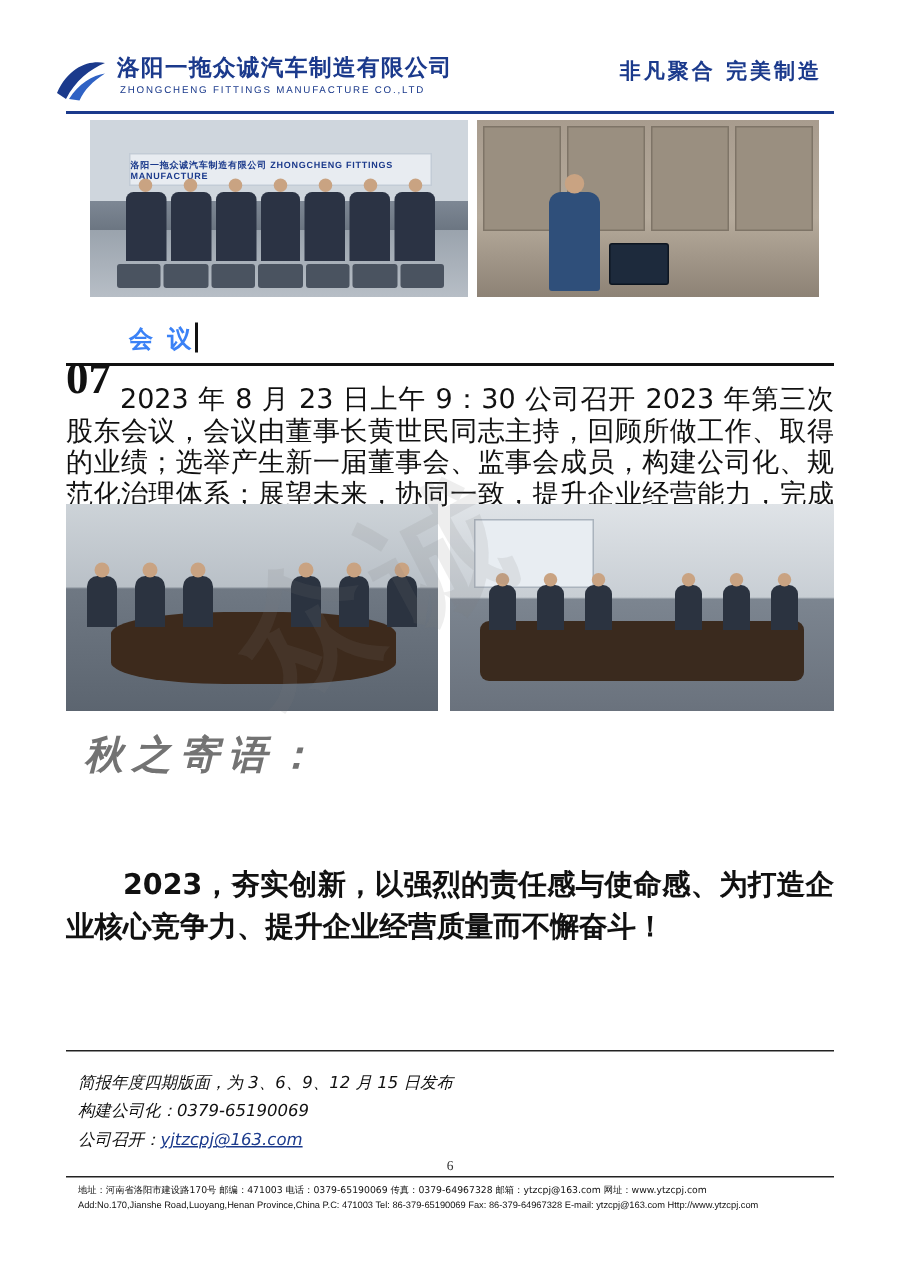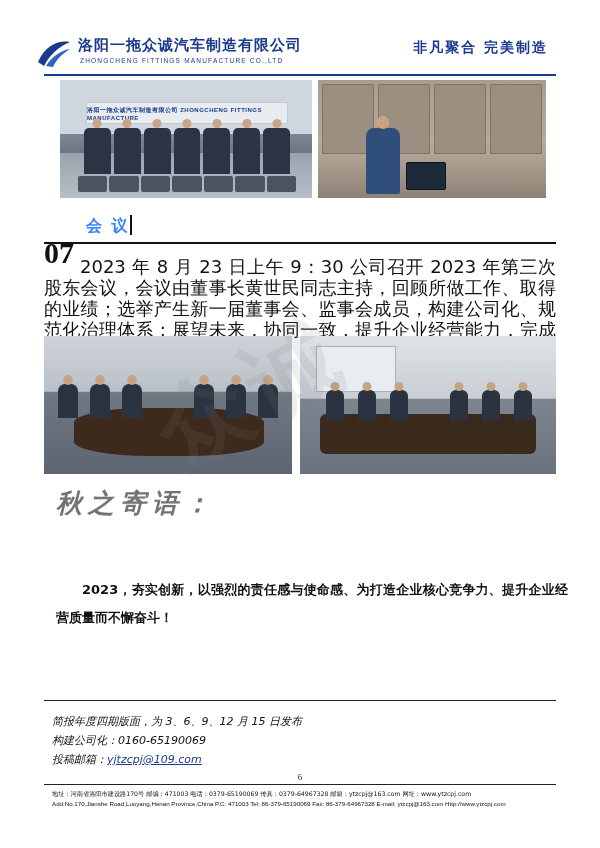--- a/index.html
+++ b/index.html
@@ -181,28 +181,27 @@
     font-style: italic;
     letter-spacing: 6px;
     font-family: "DejaVu Serif", serif;
   }
   
   .closing {
     position: absolute;
     left: 44px;
     top: 576px;
     width: 512px;
-    font-size: 13px;
+    font-size: 19px;
     line-height: 28px;
     color: #111;
     text-align: justify;
     text-indent: 2em;
     font-weight: bold;
     font-family: "DejaVu Sans", sans-serif;
-    margin-left: 12px;
   }
   
   .watermark {
     position: absolute;
     left: 150px;
     top: 330px;
     font-size: 92px;
     color: rgba(120,120,120,0.13);
     font-weight: bold;
     transform: rotate(-28deg);
@@ -324,24 +323,24 @@
   <div class="calligraphy">秋之寄语：</div>
 
   <div class="watermark">众诚</div>
 
   <div class="closing">2023，夯实创新，以强烈的责任感与使命感、为打造企业核心竞争力、提升企业经营质量而不懈奋斗！</div>
 
   <div class="footer-rule-top"></div>
   <div class="footer-block">
     <div>简报年度四期版面，为 3、6、9、12 月 15 日发布</div>
     <div>
-      <span>构建公司化：</span><span>0160-65190069</span>
+      <span>构建公司化：</span><span>0379-65190069</span>
     </div>
     <div>
-      <span>投稿邮箱：</span><span class="mail">yjtzcpj@109.com</span>
+      <span>公司召开：</span><span class="mail">yjtzcpj@163.com</span>
     </div>
   </div>
   <div class="page-num">6</div>
   <div class="footer-rule-bottom"></div>
   <div class="addr">
     <div>地址：河南省洛阳市建设路170号  邮编：471003  电话：0379-65190069  传真：0379-64967328  邮箱：ytzcpj@163.com  网址：www.ytzcpj.com</div>
     <div class="en">Add:No.170,Jianshe Road,Luoyang,Henan Province,China  P.C: 471003  Tel: 86-379-65190069  Fax: 86-379-64967328  E-mail: ytzcpj@163.com  Http://www.ytzcpj.com</div>
   </div>
 
 </div>

